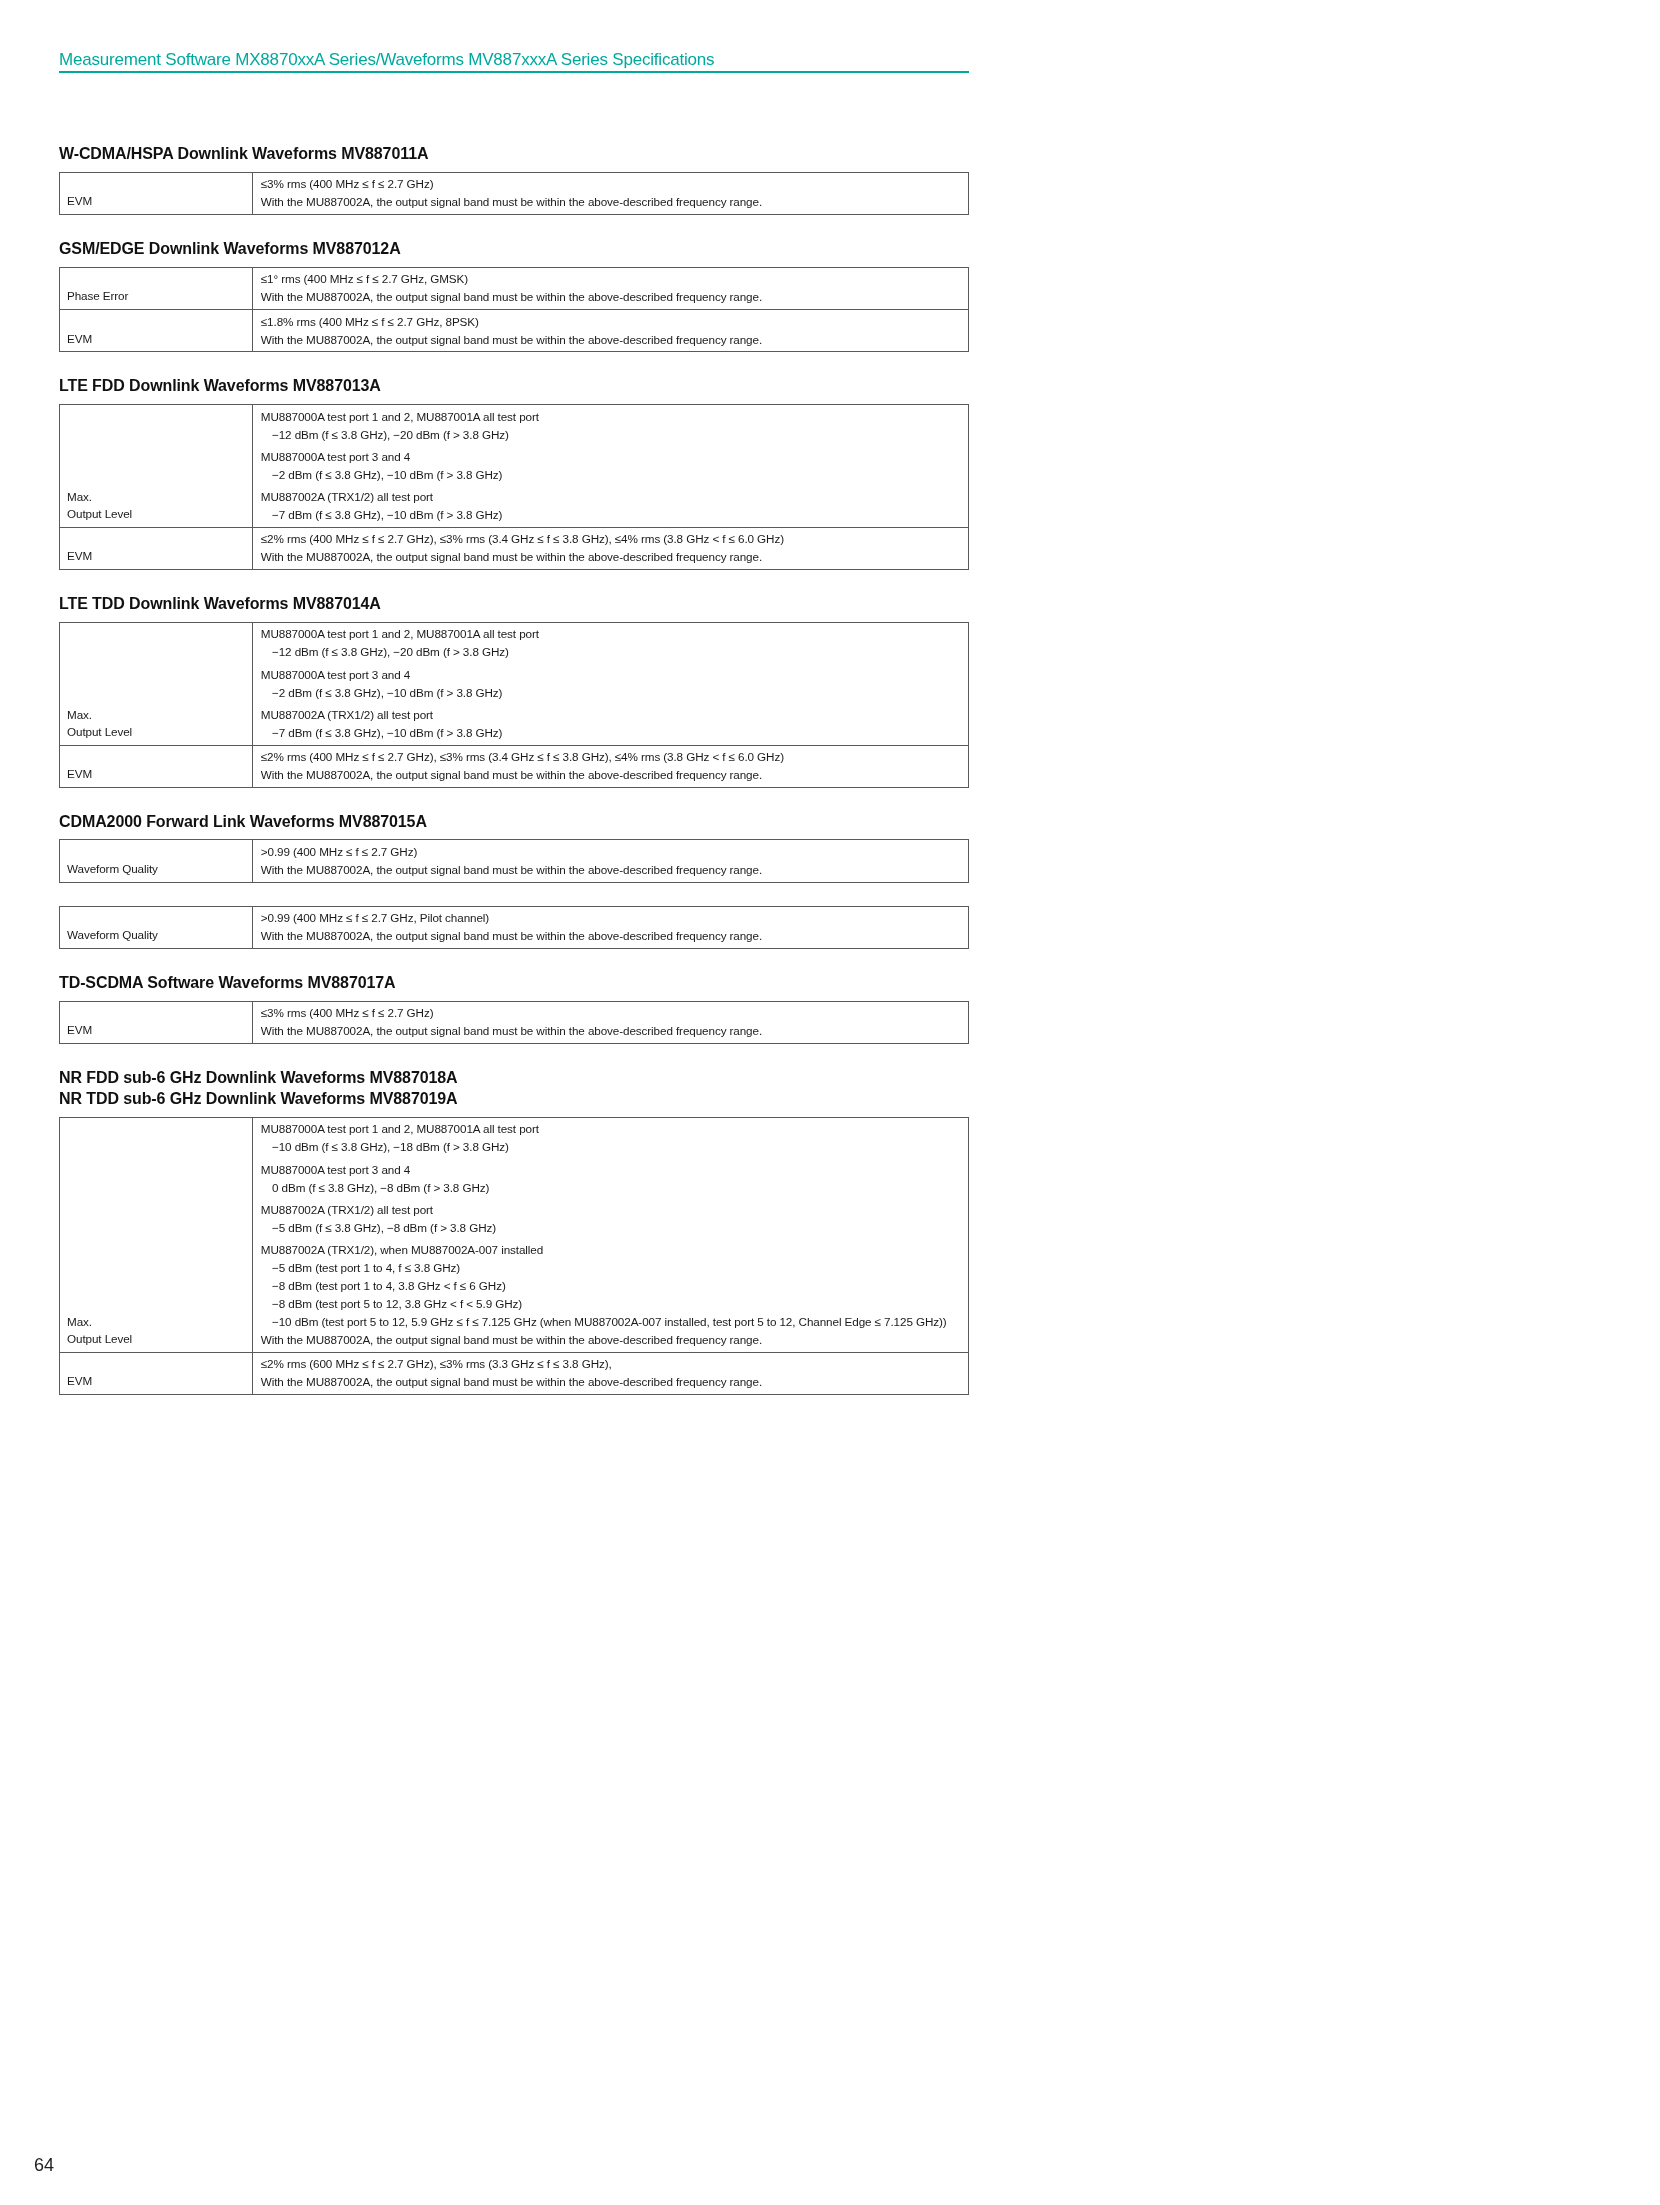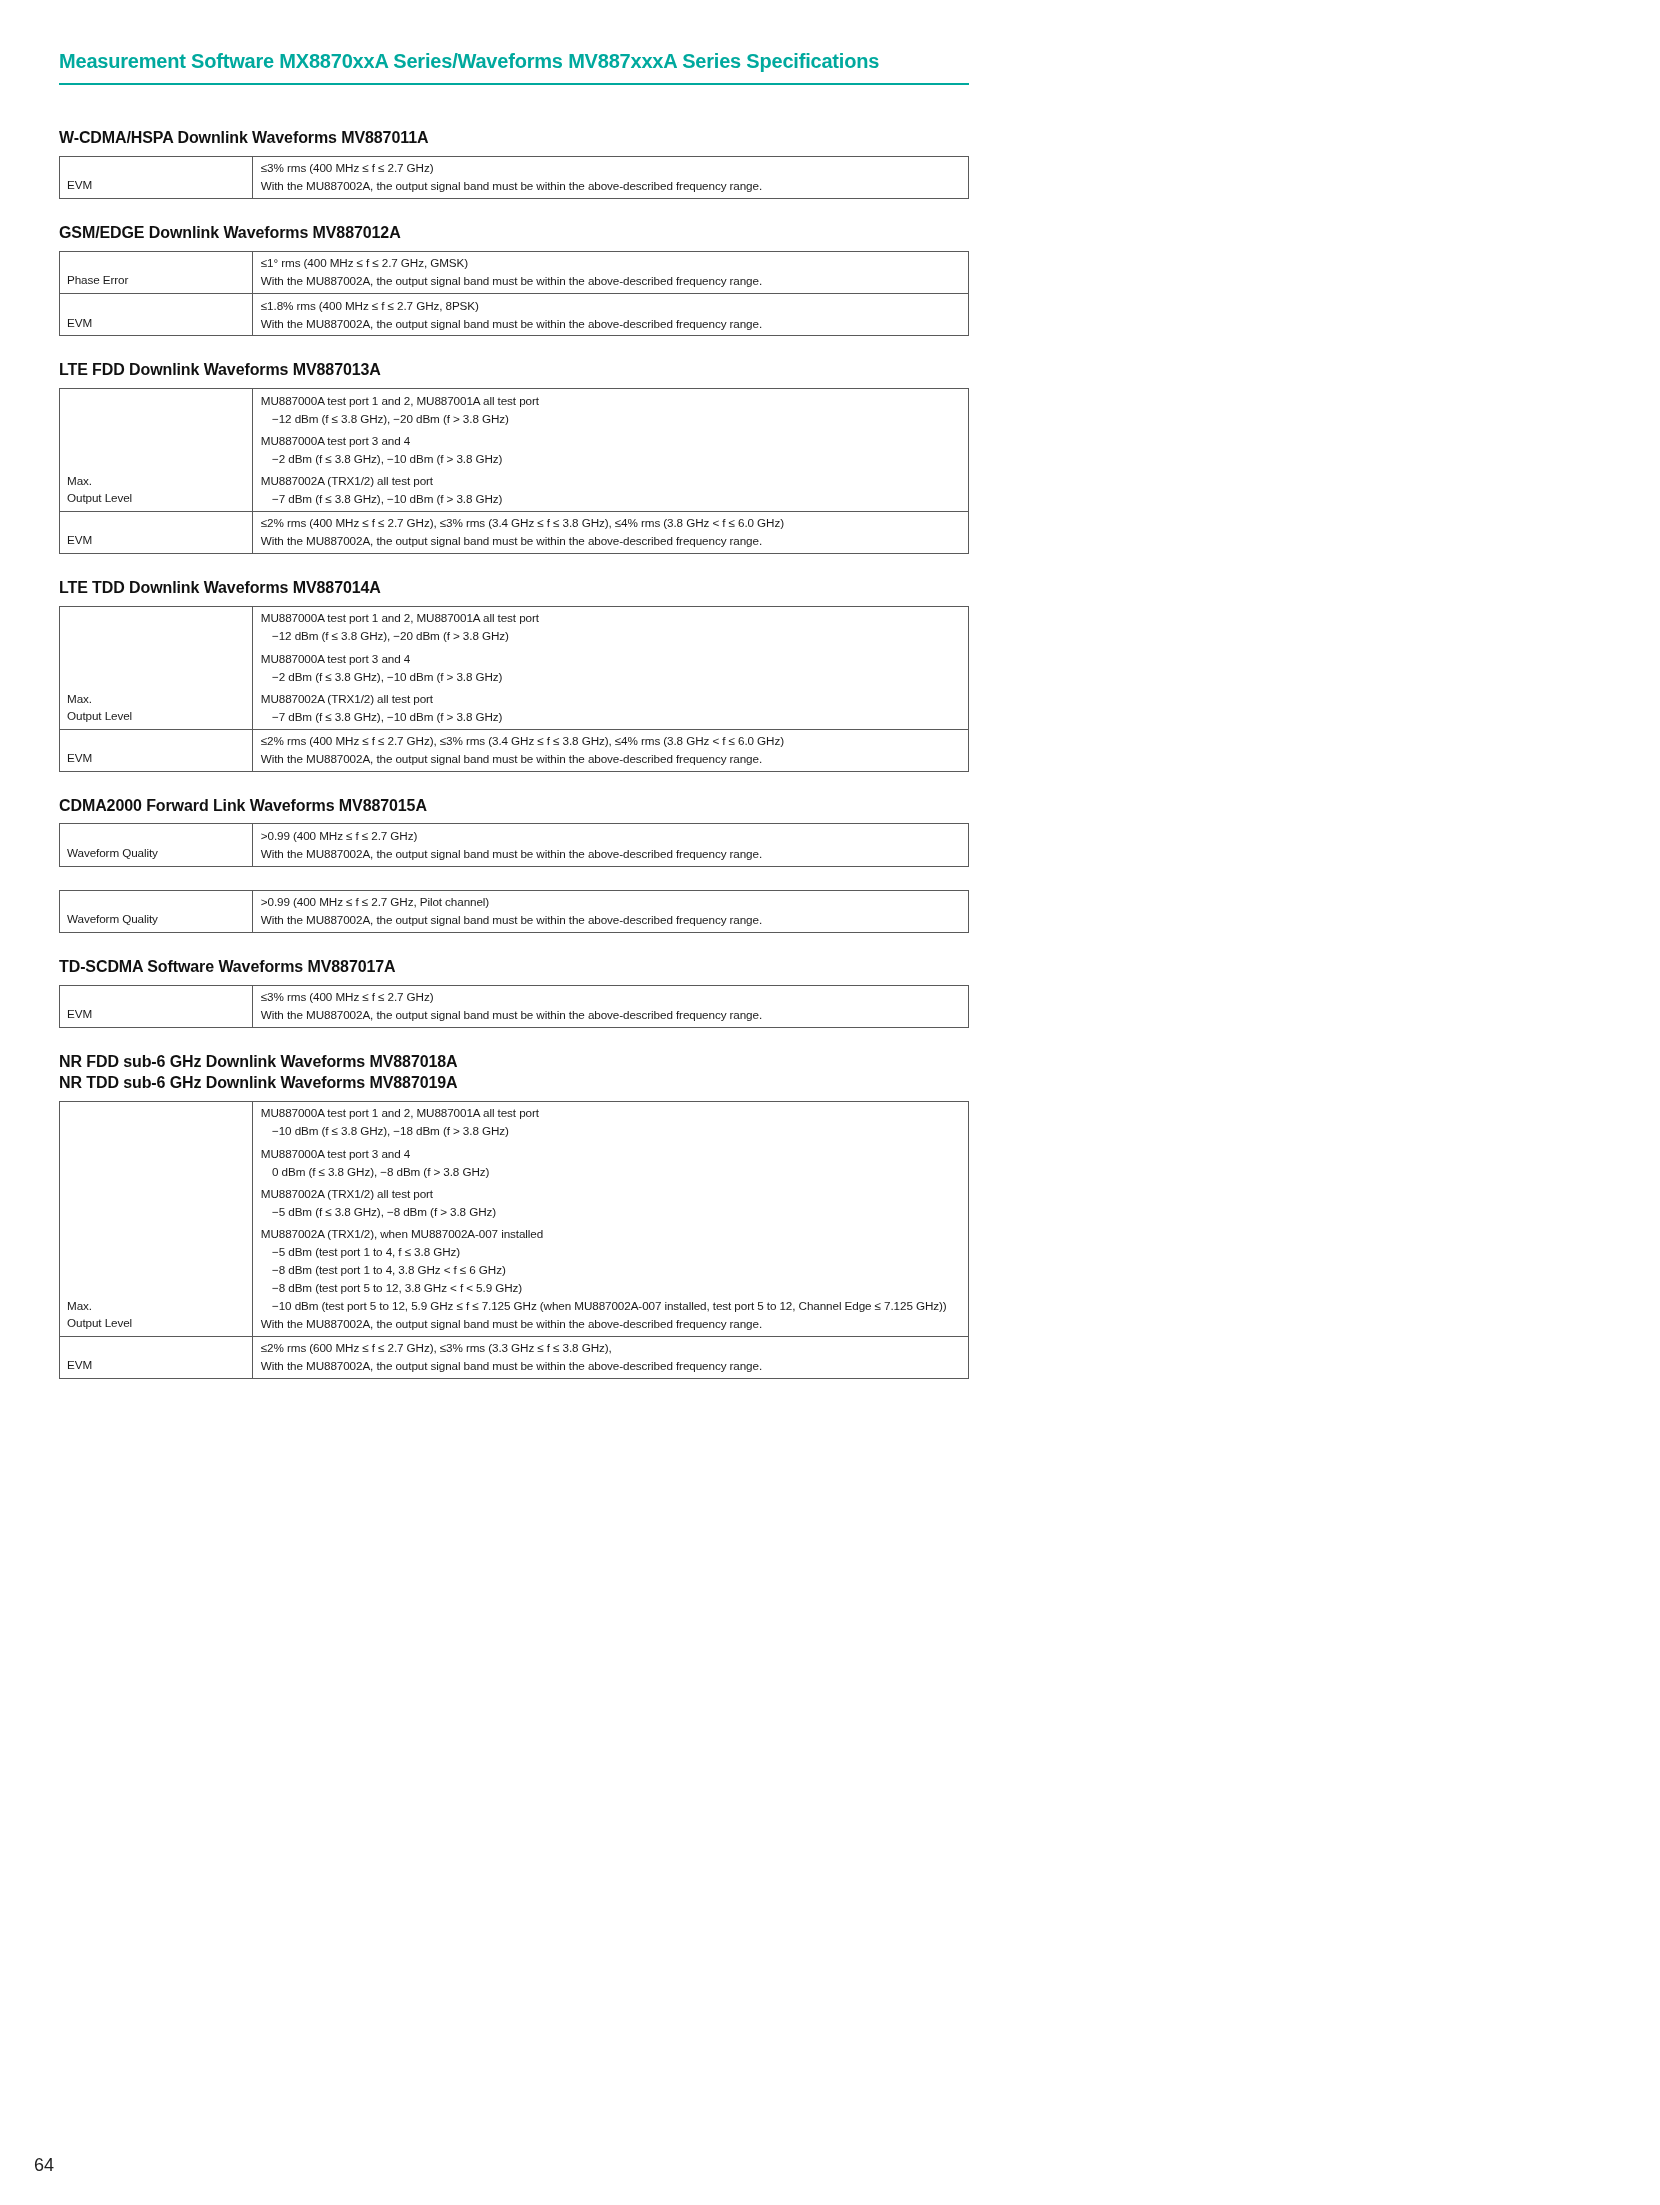--- a/index.html
+++ b/index.html
@@ -10,28 +10,28 @@
     overflow:hidden;
     font-family:"Liberation Sans", sans-serif;
     color:var(--text, #1a1a1a);
   }
   .content {
     position:absolute;
     left:59px; top:50px;
     width:910px;
   }
   .doc-title {
-    font-size:20px;
-    font-weight:bold;
+    font-size:17px;
+    font-weight:normal;
     letter-spacing:-0.2px;
     color:var(--accent, #00A99E);
-    padding-bottom:10px;
+    padding-bottom:1px;
     border-bottom:2.6px solid var(--accent, #00A99E);
   }
-  .sections { margin-top:42px; }
+  .sections { margin-top:70px; }
   .spec-section { margin-bottom:23px; }
   .section-heading {
     font-size:16px;
     font-weight:bold;
     color:var(--heading, #111111);
     line-height:21px;
     letter-spacing:-0.1px;
   }
   .spec-table {
     margin-top:7.8px;

